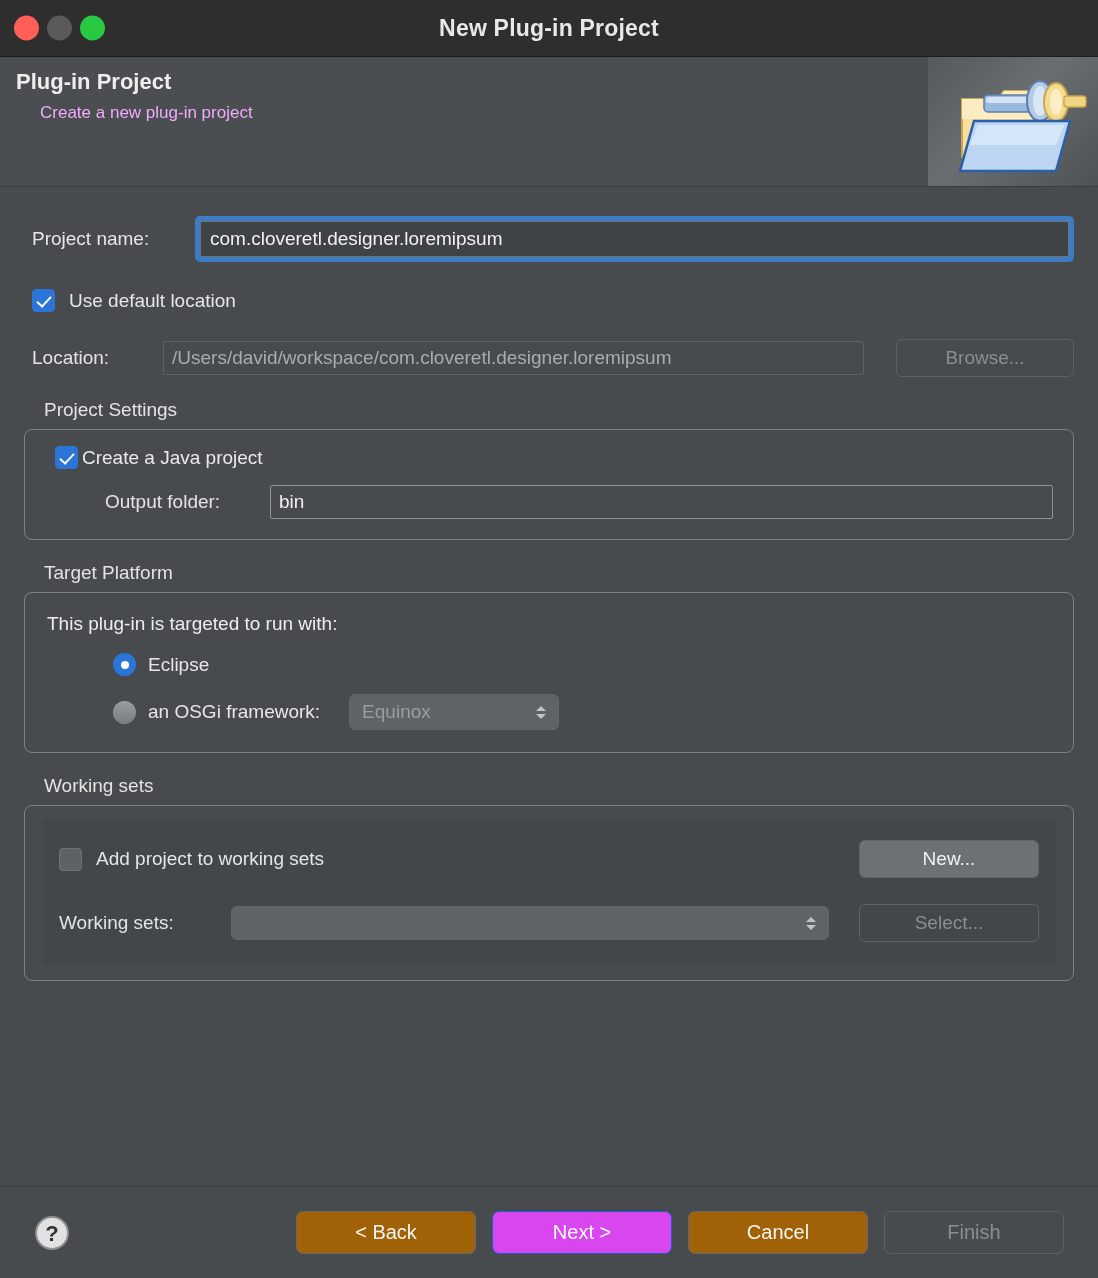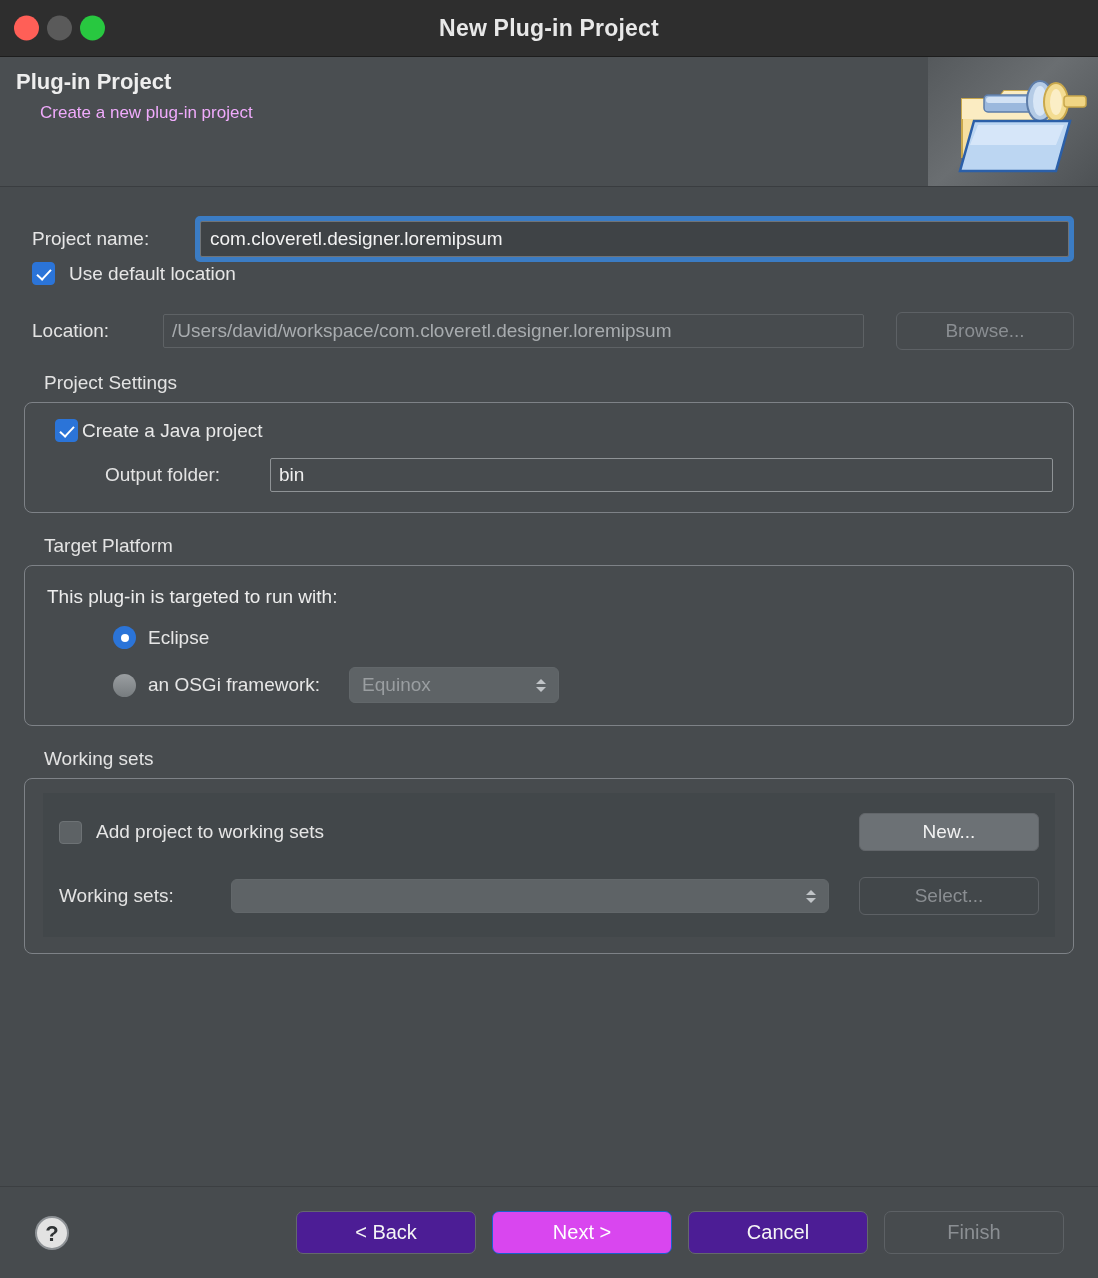--- a/index.html
+++ b/index.html
@@ -132,21 +132,21 @@
   .cb.on::after {
     content: "";
     position: absolute;
     left: 7px; top: 3px;
     width: 6px; height: 12px;
     border: solid #ffffff;
     border-width: 0 2.6px 2.6px 0;
     transform: rotate(43deg);
   }
 
-  #usedefault-row { padding-left: 8px; gap: 14px; }
+  #usedefault-row { margin-top: 27px; padding-left: 8px; gap: 14px; }
   #usedefault-label { font-size: 19px; color: #e6e6e6; }
 
   
   #location-row { margin-top: 27px; padding-left: 8px; gap: 8px; }
   #location-label { width: 123px; font-size: 19px; color: #e3e3e3; }
   #location-input {
     flex: 1;
     background: transparent;
     border: 1px solid #5e6265;
     border-radius: 2px;
@@ -296,21 +296,21 @@
   }
   .wbtn {
     font-family: "Liberation Sans", sans-serif;
     font-size: 20px;
     width: 180px;
     padding: 9px 0;
     border-radius: 7px;
     text-align: center;
     cursor: pointer;
   }
-  .wbtn.normal { background: #4c1d95; border: 1px solid #64686c; color: #f5f5f5; }
+  .wbtn.normal { background: #a16207; border: 1px solid #64686c; color: #f5f5f5; }
   .wbtn.primary { background: #d946ef; border: 1px solid #1a5fcd; color: #ffffff; }
   .wbtn.disabled { background: transparent; border: 1px solid #5d6165; color: #8b8f93; cursor: default; }
 </style>
 </head>
 <body>
 
 <div id="window">
 
   <div id="titlebar">
     <div id="traffic">

